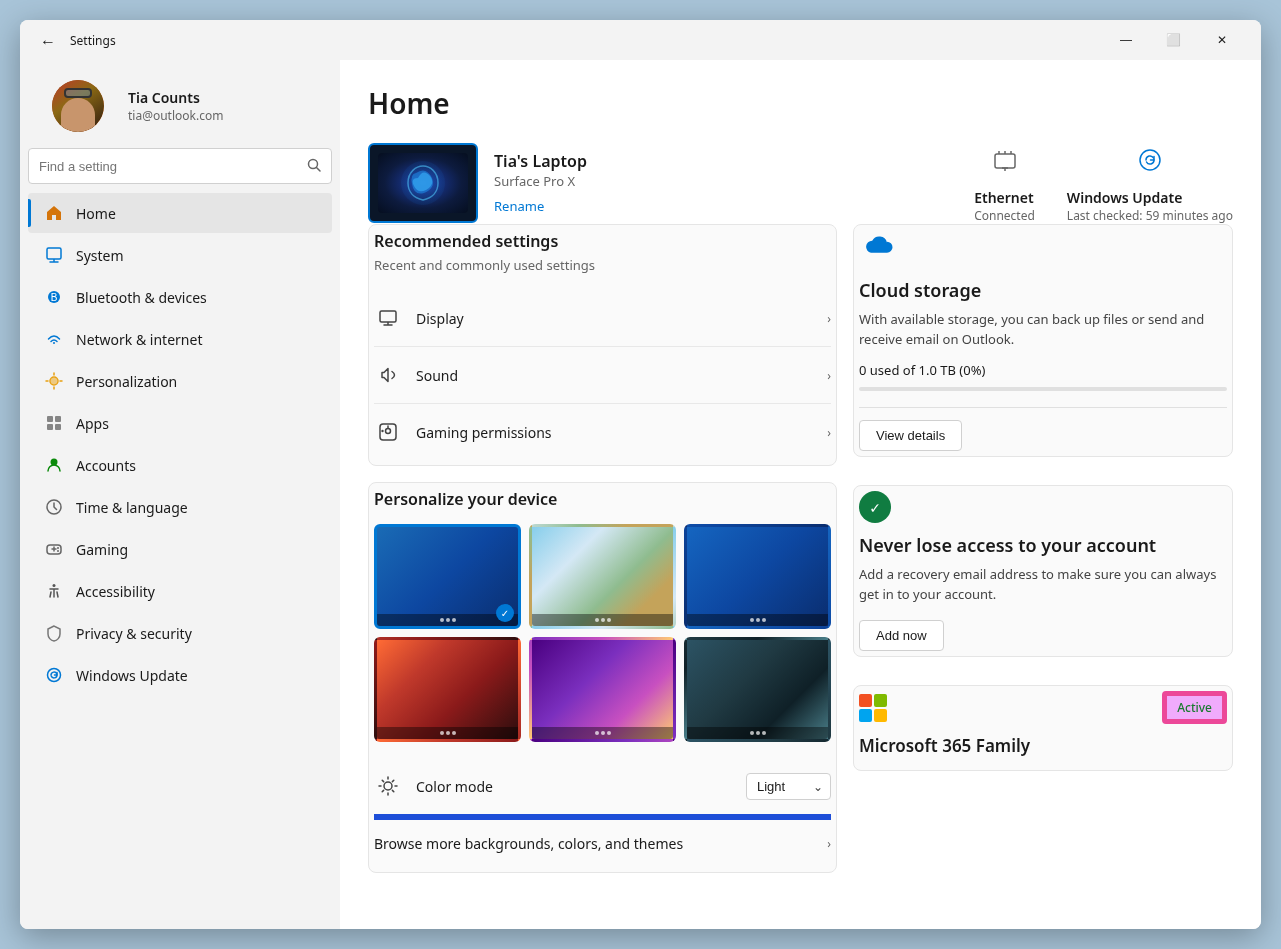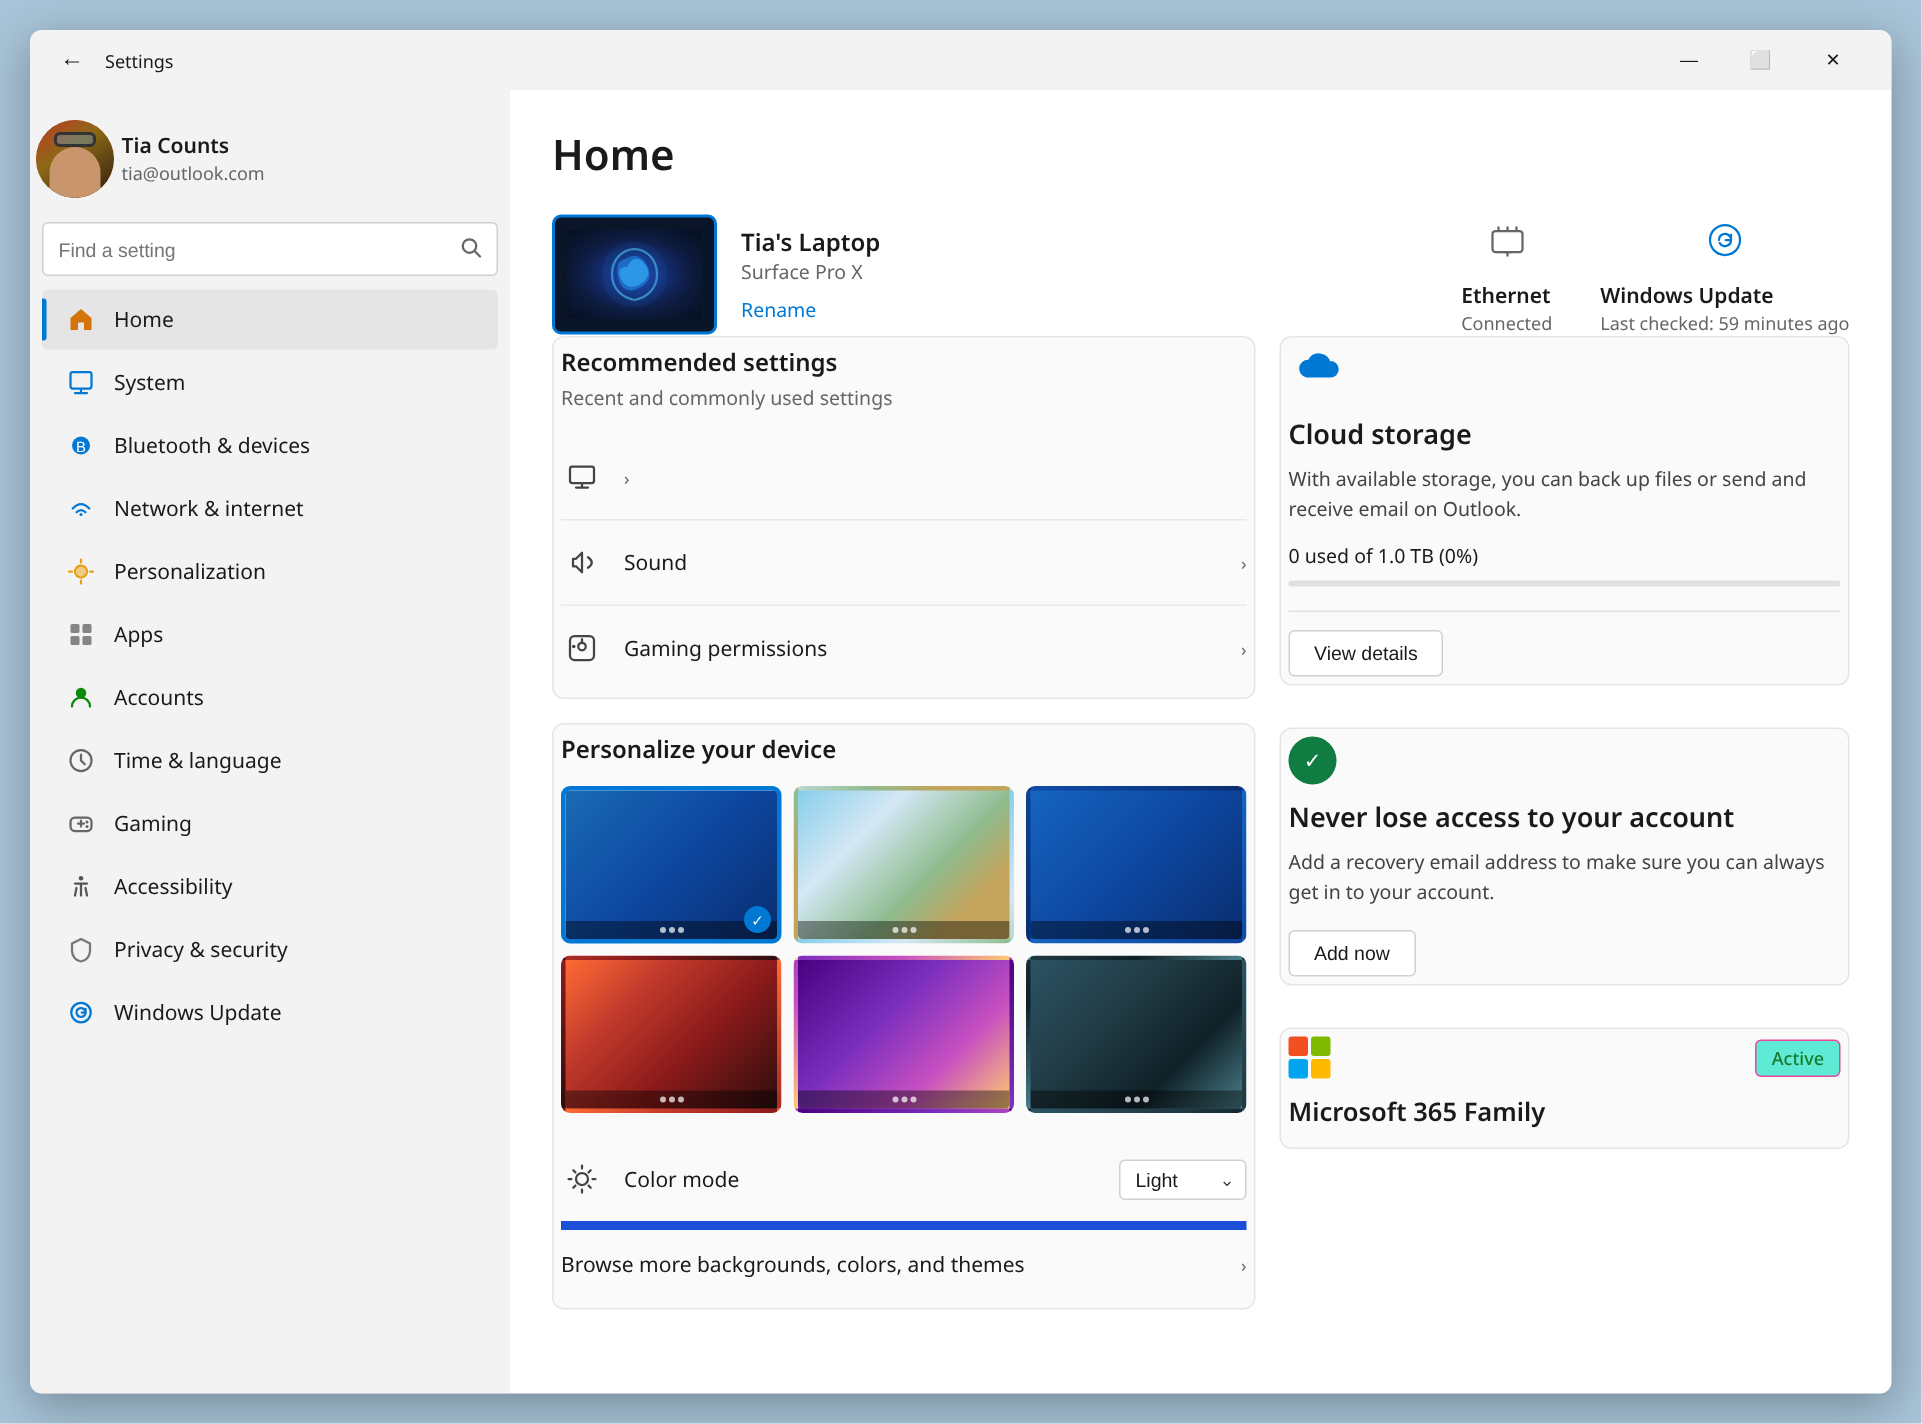--- a/index.html
+++ b/index.html
@@ -68,22 +68,22 @@
       background: #f3f3f3;
       flex-shrink: 0;
       display: flex;
       flex-direction: column;
       overflow-y: auto;
       padding: 8px 0;
     }
     .user-profile {
       display: flex;
       align-items: center;
-      gap: 5px;
-      padding: 12px 4px 16px;
+      gap: 24px;
+      padding: 12px 32px 16px;
     }
     .avatar {
       width: 52px;
       height: 52px;
       border-radius: 50%;
       background: linear-gradient(135deg, #8B4513, #D2691E);
       overflow: hidden;
       flex-shrink: 0;
       display: flex;
       align-items: center;
@@ -462,27 +462,27 @@
       gap: 2px;
       width: 28px;
       height: 28px;
     }
     .ms365-q { width: 13px; height: 13px; border-radius: 2px; }
     .ms365-q1 { background: #f25022; }
     .ms365-q2 { background: #7fba00; }
     .ms365-q3 { background: #00a4ef; }
     .ms365-q4 { background: #ffb900; }
     .active-badge {
-      background: #5eead4;
+      background: #f0abfc;
       color: #1a7a30;
       font-size: 12px;
       font-weight: 500;
       padding: 3px 10px;
       border-radius: 4px;
-      border: 1px solid #ec4899;
+      border: 5px solid #ec4899;
     }
     .ms365-title { font-size: 17px; font-weight: 600; color: #1a1a1a; margin-bottom: 8px; }
     .ms365-desc { font-size: 13px; color: #444; line-height: 1.5; }
     
     .back-btn {
       background: none;
       border: none;
       cursor: pointer;
       font-size: 16px;
       color: #1a1a1a;
@@ -746,20 +746,21 @@
             <div class="card-subtitle">Recent and commonly used settings</div>
 
             <div class="settings-row">
               <div class="settings-row-icon">
                 <svg width="20" height="20" viewBox="0 0 20 20" fill="none">
                   <rect x="2" y="3" width="16" height="11" rx="1.5" stroke="#444" stroke-width="1.5"></rect>
                   <line x1="6" y1="17" x2="14" y2="17" stroke="#444" stroke-width="1.5" stroke-linecap="round"></line>
                   <line x1="10" y1="14" x2="10" y2="17" stroke="#444" stroke-width="1.5"></line>
                 </svg>
               </div>
+              <span class="settings-row-label">Display</span>
               <span class="settings-row-chevron">›</span>
             </div>
 
             <div class="settings-row">
               <div class="settings-row-icon">
                 <svg width="20" height="20" viewBox="0 0 20 20" fill="none">
                   <path d="M4 7.5h2l4-4v13l-4-4H4V7.5z" stroke="#444" stroke-width="1.5" stroke-linejoin="round"></path>
                   <path d="M14 6.5c1.5 1 2.5 2.2 2.5 3.5s-1 2.5-2.5 3.5" stroke="#444" stroke-width="1.5" stroke-linecap="round"></path>
                 </svg>
               </div>

